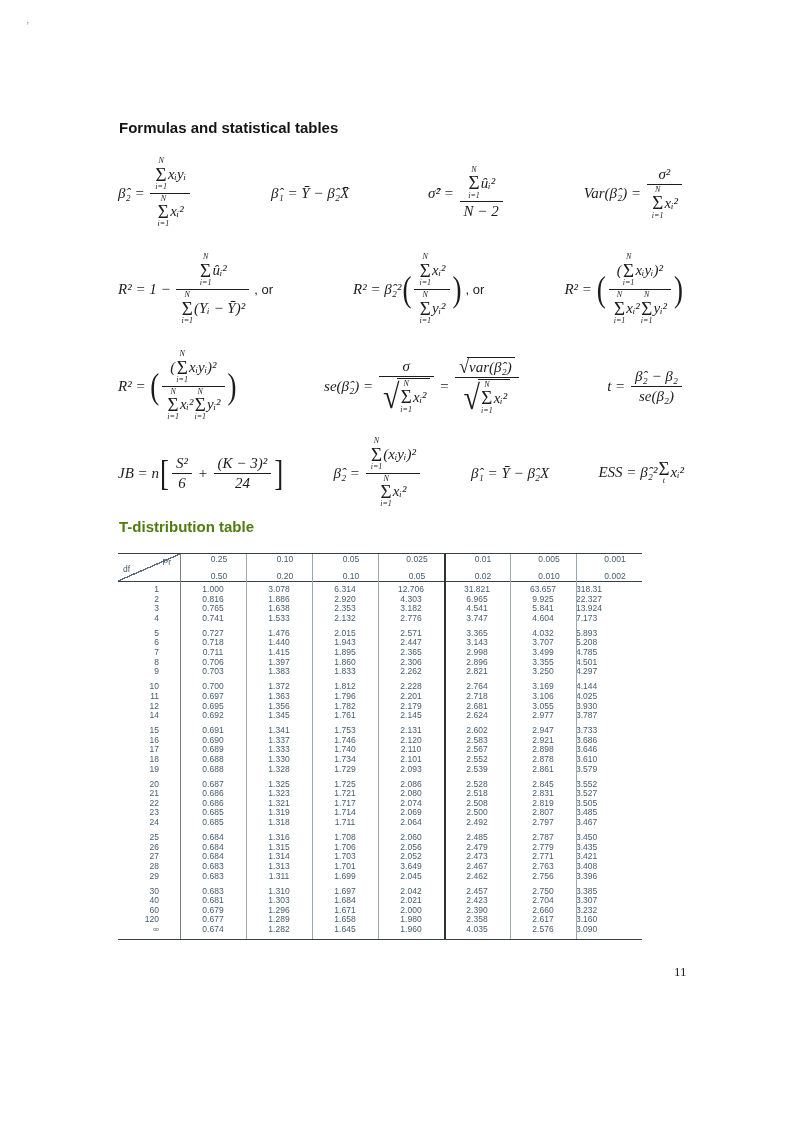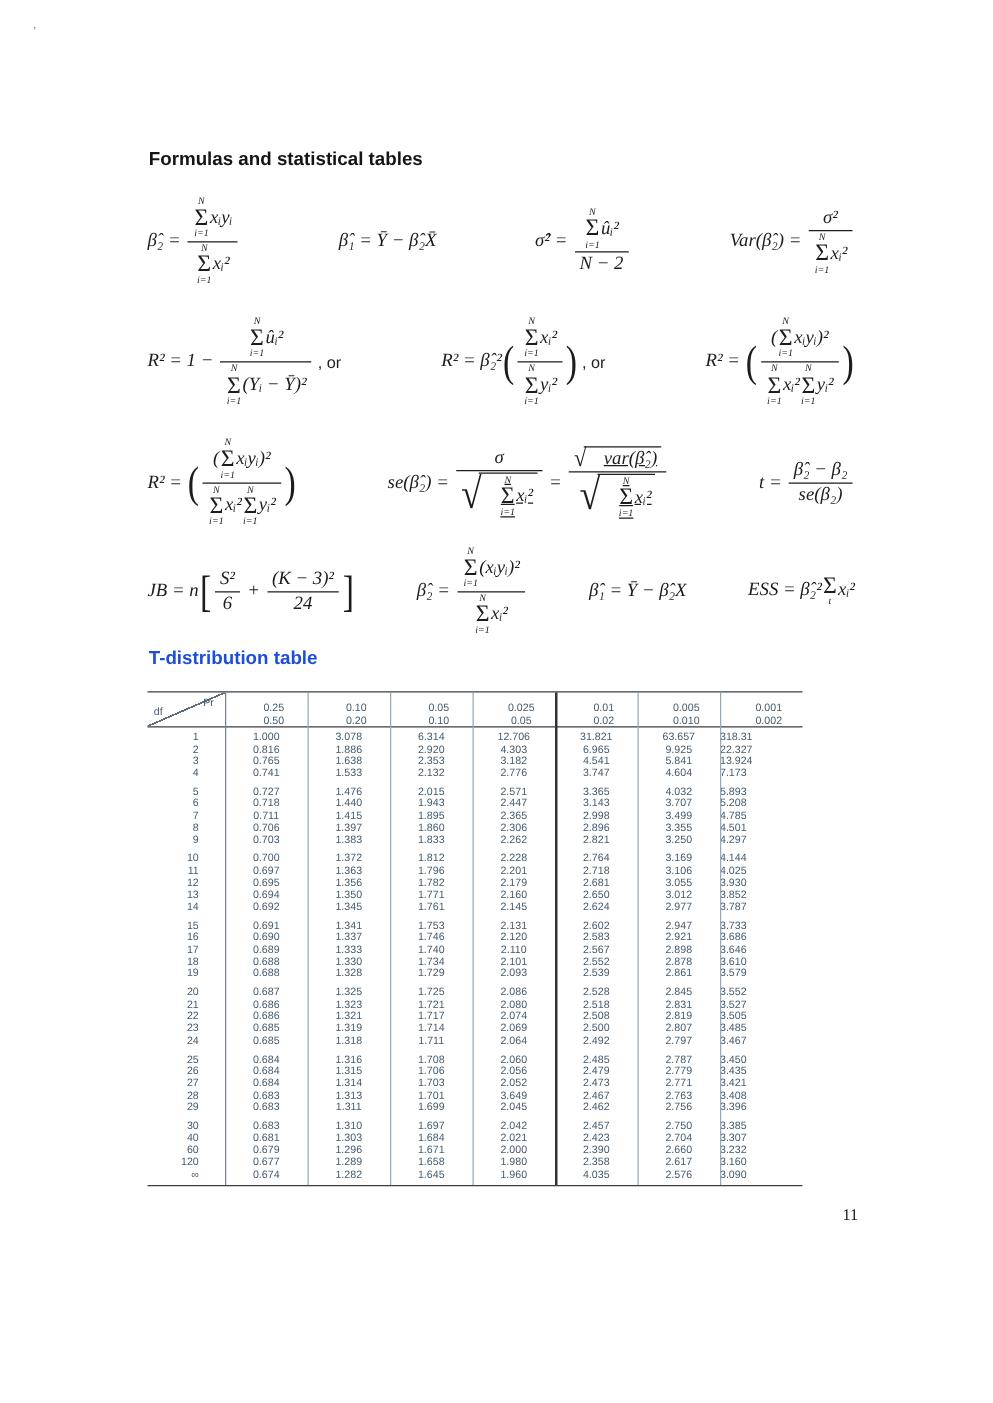--- a/index.html
+++ b/index.html
@@ -2,21 +2,21 @@
 <html><head>
 <meta charset="utf-8">
 <style>
   html,body{margin:0;padding:0;}
   body{
     width:794px;height:1122px;background:#ffffff;position:relative;
     font-family:"Liberation Sans",sans-serif;color:#1b1b1b;overflow:hidden;
   }
   .artifact{position:absolute;left:26px;top:20px;color:#8a8a8a;font-size:10px;font-family:"Liberation Serif",serif;}
   .doc-title{position:absolute;left:119px;top:119px;font-size:15px;font-weight:bold;color:#141414;}
-  .section-title{position:absolute;left:119px;top:518px;font-size:15px;font-weight:bold;color:#1d4ed8;}
+  .section-title{position:absolute;left:119px;top:518px;font-size:15px;font-weight:bold;color:#4d7c0f;}
   .page-num{position:absolute;left:674px;top:964px;font-family:"Liberation Serif",serif;font-size:13px;color:#20202c;}
 
   
   .formulas{position:absolute;left:118px;top:146px;width:566px;}
   .f-row{display:flex;justify-content:space-between;align-items:center;}
   .f-row.r1{height:94px;}
   .f-row.r2{height:99px;}
   .f-row.r3{height:94px;}
   .f-row.r4{height:80px;}
   .math{display:inline-flex;align-items:center;font-family:"Liberation Serif",serif;font-size:15px;color:#1c1c1c;}
@@ -24,31 +24,31 @@
   .mu{font-style:normal;font-family:"Liberation Sans",sans-serif;font-size:13px;white-space:pre;margin-left:3px;color:#222;}
   .frac{display:inline-flex;flex-direction:column;align-items:stretch;vertical-align:middle;margin:0 2px;}
   .fpart{display:flex;align-items:center;justify-content:center;padding:1px 4px;}
   .fbar{height:0;border-top:1.2px solid #1c1c1c;}
   .sum{display:inline-flex;flex-direction:column;align-items:center;margin:0 1px;line-height:1;}
   .sum .lim{font-size:8px;font-style:italic;line-height:1.1;}
   .sum .sig{font-size:19px;font-style:normal;line-height:0.9;}
   .sqrt{display:inline-flex;align-items:center;}
   .rad{font-style:normal;font-size:18px;line-height:1;margin-right:-2px;transform:scaleY(1.1);}
   .rad.tall{font-size:30px;transform:scaleY(1.15);}
-  .rcont{display:inline-flex;align-items:center;border-top:1.1px solid #1c1c1c;padding:1px 3px 0 16px;text-decoration:underline;}
+  .rcont{display:inline-flex;align-items:center;border-top:1.1px solid #1c1c1c;padding:1px 3px 0 2px;}
   .bigbr{font-style:normal;font-size:27px;line-height:1;transform:scaleY(1.3);padding:0 1px;font-weight:300;}
 
   
   .ttable{
     position:absolute;left:118px;top:553px;width:524px;
     border-top:1.6px solid #3a3f45;border-bottom:1.6px solid #3a3f45;
     font-size:8.5px;color:#455b6e;
   }
   .t-hrow{display:grid;grid-template-columns:62px repeat(7,66px);border-bottom:1.6px solid #3a3f45;height:27px;}
-  .t-hcell{display:flex;flex-direction:column;align-items:center;justify-content:flex-end;line-height:10px;padding-left:12px;}
+  .t-hcell{display:flex;flex-direction:column;align-items:center;justify-content:space-between;line-height:10px;padding-left:12px;}
   .t-corner{position:relative;
     background:linear-gradient(to bottom right,transparent 48.6%,#5f6d7a 48.6%,#5f6d7a 51.4%,transparent 51.4%);text-align:center;}
   .t-corner .pr{position:absolute;top:3px;right:9px;}
   .t-corner .df{position:absolute;bottom:7px;left:5px;}
   .t-body{padding:3px 0 4px;}
   .t-group.gap{margin-top:5.5px;}
   .t-row{display:grid;grid-template-columns:62px repeat(7,66px);height:9.6px;line-height:9.6px;}
   .t-df{text-align:right;padding-right:21px;}
   .t-cell{text-align:center;}
   .t-cell.last{text-align:left;padding-right:9px;}
@@ -516,30 +516,20 @@
           <div class="t-df">12</div>
           <div class="t-cell">0.695</div>
           <div class="t-cell">1.356</div>
           <div class="t-cell">1.782</div>
           <div class="t-cell">2.179</div>
           <div class="t-cell">2.681</div>
           <div class="t-cell">3.055</div>
           <div class="t-cell last">3.930</div>
         </div>
         <div class="t-row">
-          <div class="t-df">13</div>
-          <div class="t-cell">0.694</div>
-          <div class="t-cell">1.350</div>
-          <div class="t-cell">1.771</div>
-          <div class="t-cell">2.160</div>
-          <div class="t-cell">2.650</div>
-          <div class="t-cell">3.012</div>
-          <div class="t-cell last">3.852</div>
-        </div>
-        <div class="t-row">
           <div class="t-df">14</div>
           <div class="t-cell">0.692</div>
           <div class="t-cell">1.345</div>
           <div class="t-cell">1.761</div>
           <div class="t-cell">2.145</div>
           <div class="t-cell">2.624</div>
           <div class="t-cell">2.977</div>
           <div class="t-cell last">3.787</div>
         </div>
       </div>

